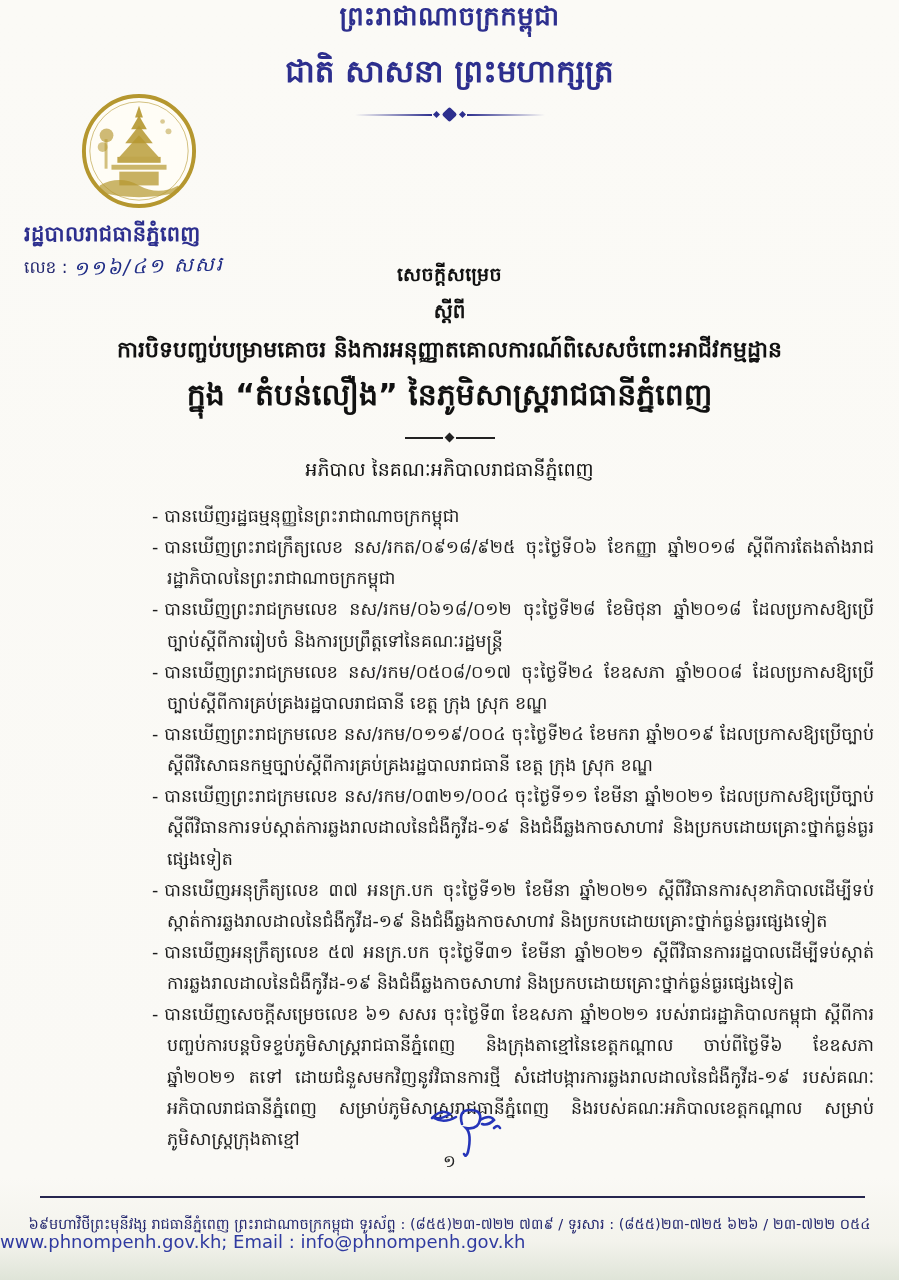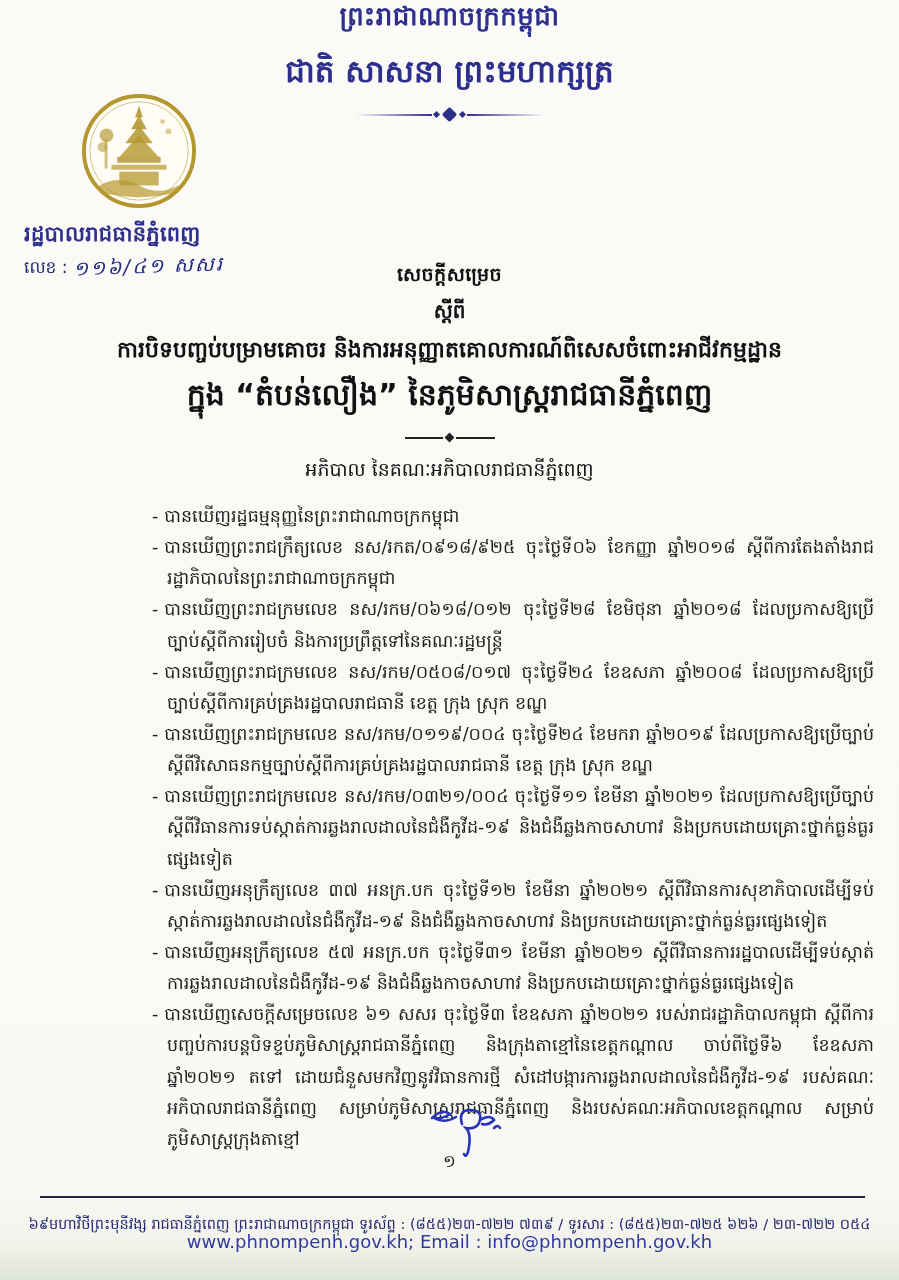--- a/index.html
+++ b/index.html
@@ -48,21 +48,21 @@
     font-size:17.5px;line-height:1.78;text-align:justify;
     padding-left:15px;text-indent:-15px;color:var(--text);
   }
   .citations .dash{padding-right:6px;}
   
   .signature{position:absolute;left:428px;top:1104px;width:78px;height:56px;}
   
   .page-number{position:absolute;left:0;right:0;top:1150px;text-align:center;font-size:17px;color:#222;}
   .footer-rule{position:absolute;left:40px;right:34px;top:1196px;border-top:2.5px solid #26264f;}
   .footer-address{position:absolute;left:0;right:0;top:1205px;text-align:center;font-size:14.5px;color:#23266e;margin-top:10px;}
-  .footer-web{position:absolute;left:0;right:0;top:1231px;text-align:center;font-size:18px;color:var(--footer-blue);}
+  .footer-web{position:absolute;left:0;right:0;top:1231px;text-align:left;font-size:18px;color:var(--footer-blue);}
 </style>
 </head>
 <body>
 
 <div class="page">
 
   <div class="header">
     <div class="kingdom-line1">ព្រះរាជាណាចក្រកម្ពុជា</div>
     <div class="kingdom-line2">ជាតិ សាសនា ព្រះមហាក្សត្រ</div>
     <div class="hdr-divider">

